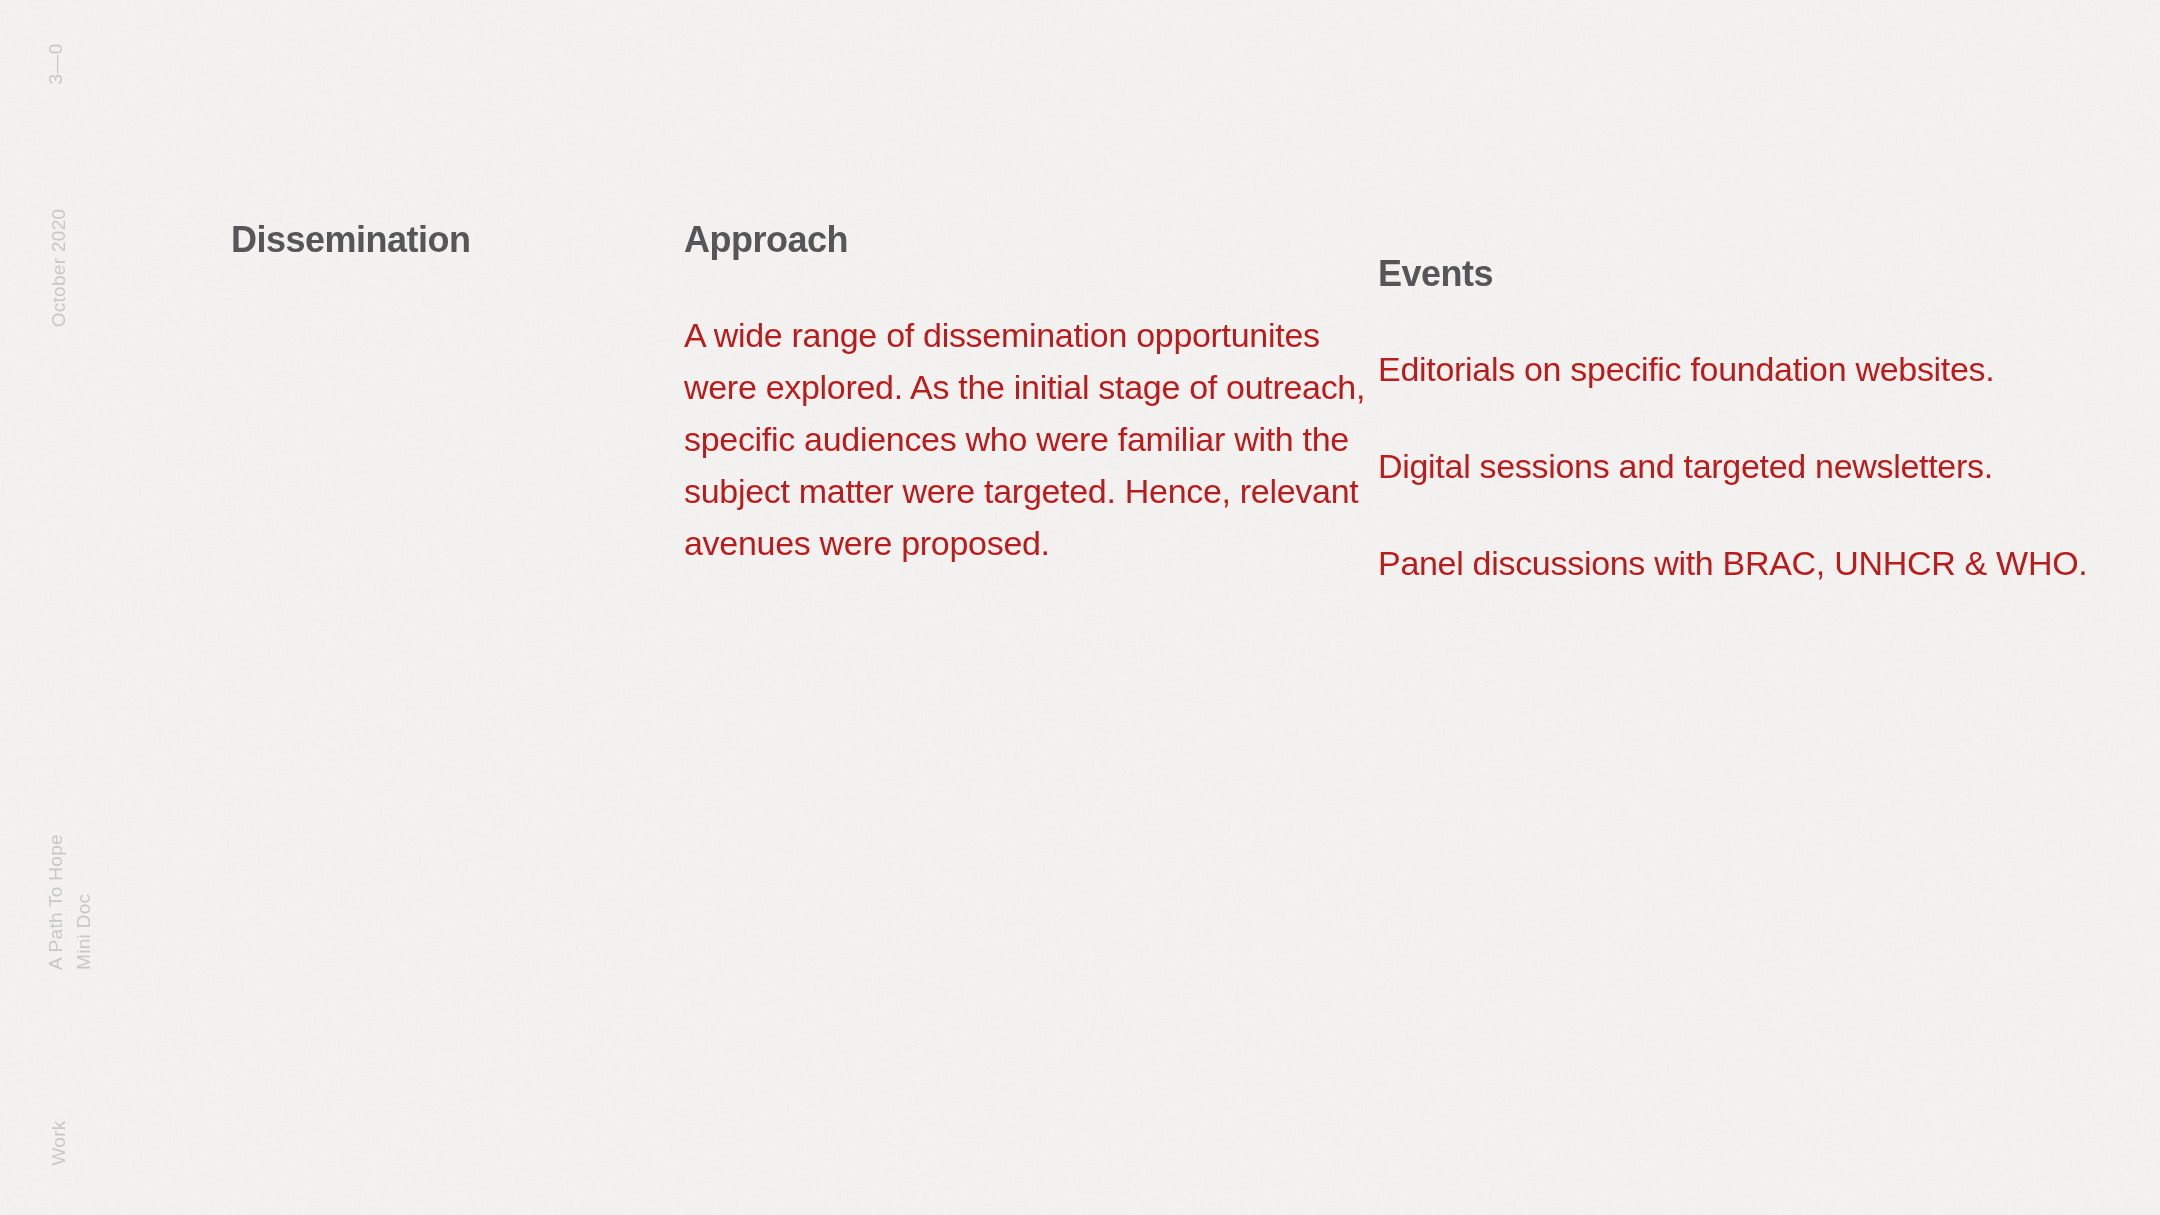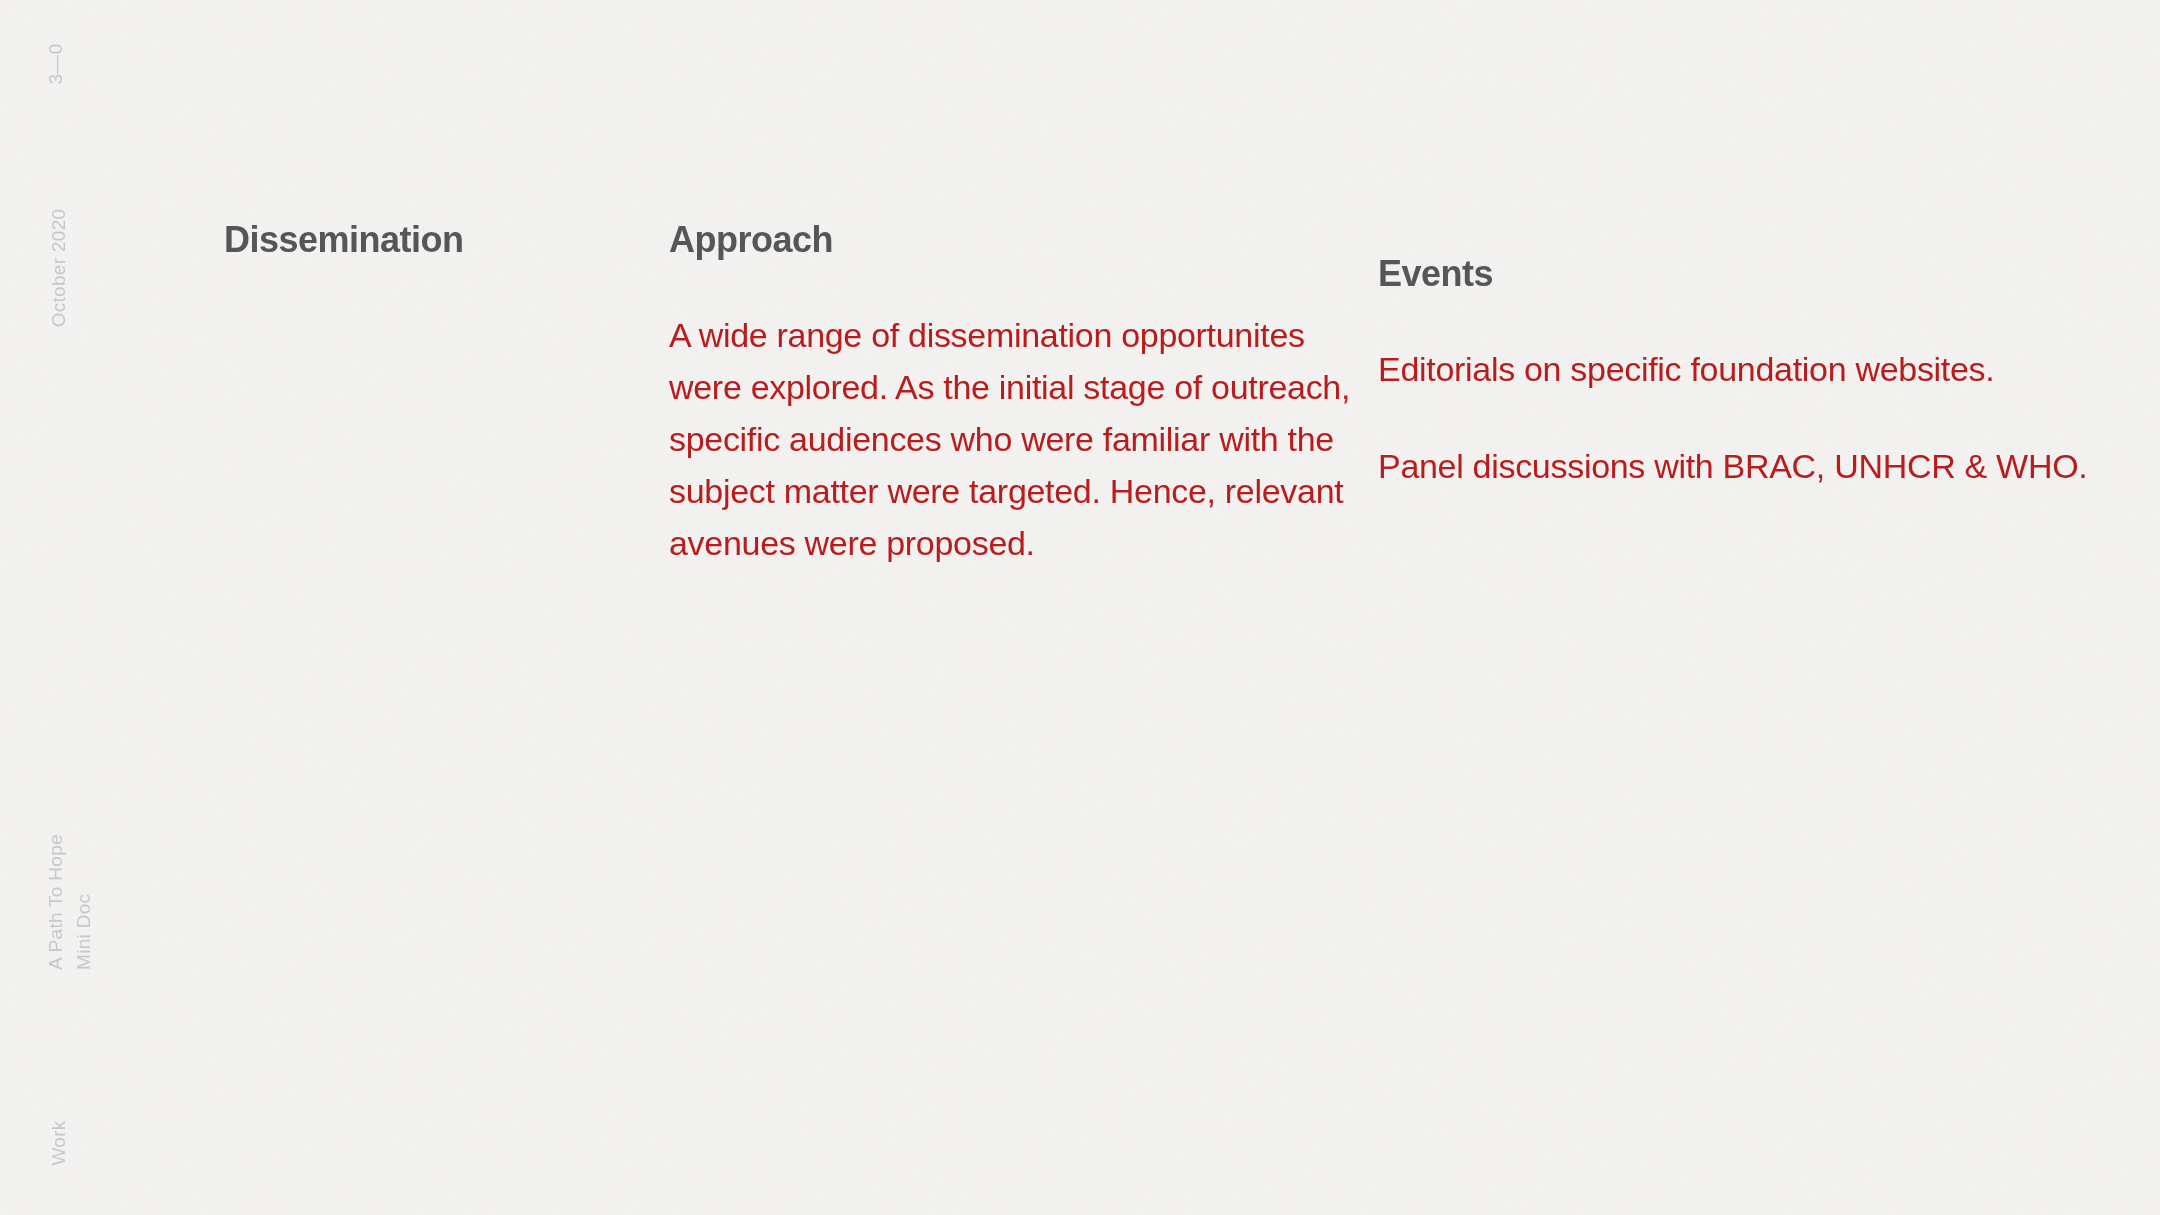--- a/index.html
+++ b/index.html
@@ -30,22 +30,22 @@
     font-size: 19px;
     line-height: 28px;
     letter-spacing: 0.3px;
     color: #c7c7c7;
   }
   
   .col {
     position: absolute;
     top: 216px;
   }
-  .col-title    { left: 224px;  width: 430px; }
-  .col-approach { left: 669px;  width: 780px; }
+  .col-title    { left: 231px;  width: 430px; }
+  .col-approach { left: 684px;  width: 780px; }
   .col-channels { left: 1378px; width: 740px; margin-top: 34px; }
 
   .heading {
     margin: 0 0 45px 0;
     font-size: 36px;
     line-height: 48px;
     font-weight: 700;
     letter-spacing: -0.5px;
     color: #565659;
   }
@@ -93,17 +93,18 @@
 subject matter were targeted. Hence, relevant
 avenues were proposed.</p>
   </div>
 
   <div class="col col-channels">
 
     <h2 class="heading">Events</h2>
 
     <p class="para">Editorials on specific foundation websites.</p>
 
+    <p class="para">Digital sessions and targeted newsletters.</p>
 
     <p class="para">Panel discussions with BRAC, UNHCR &amp; WHO.</p>
   </div>
 
 </div>
 
 </body></html>

